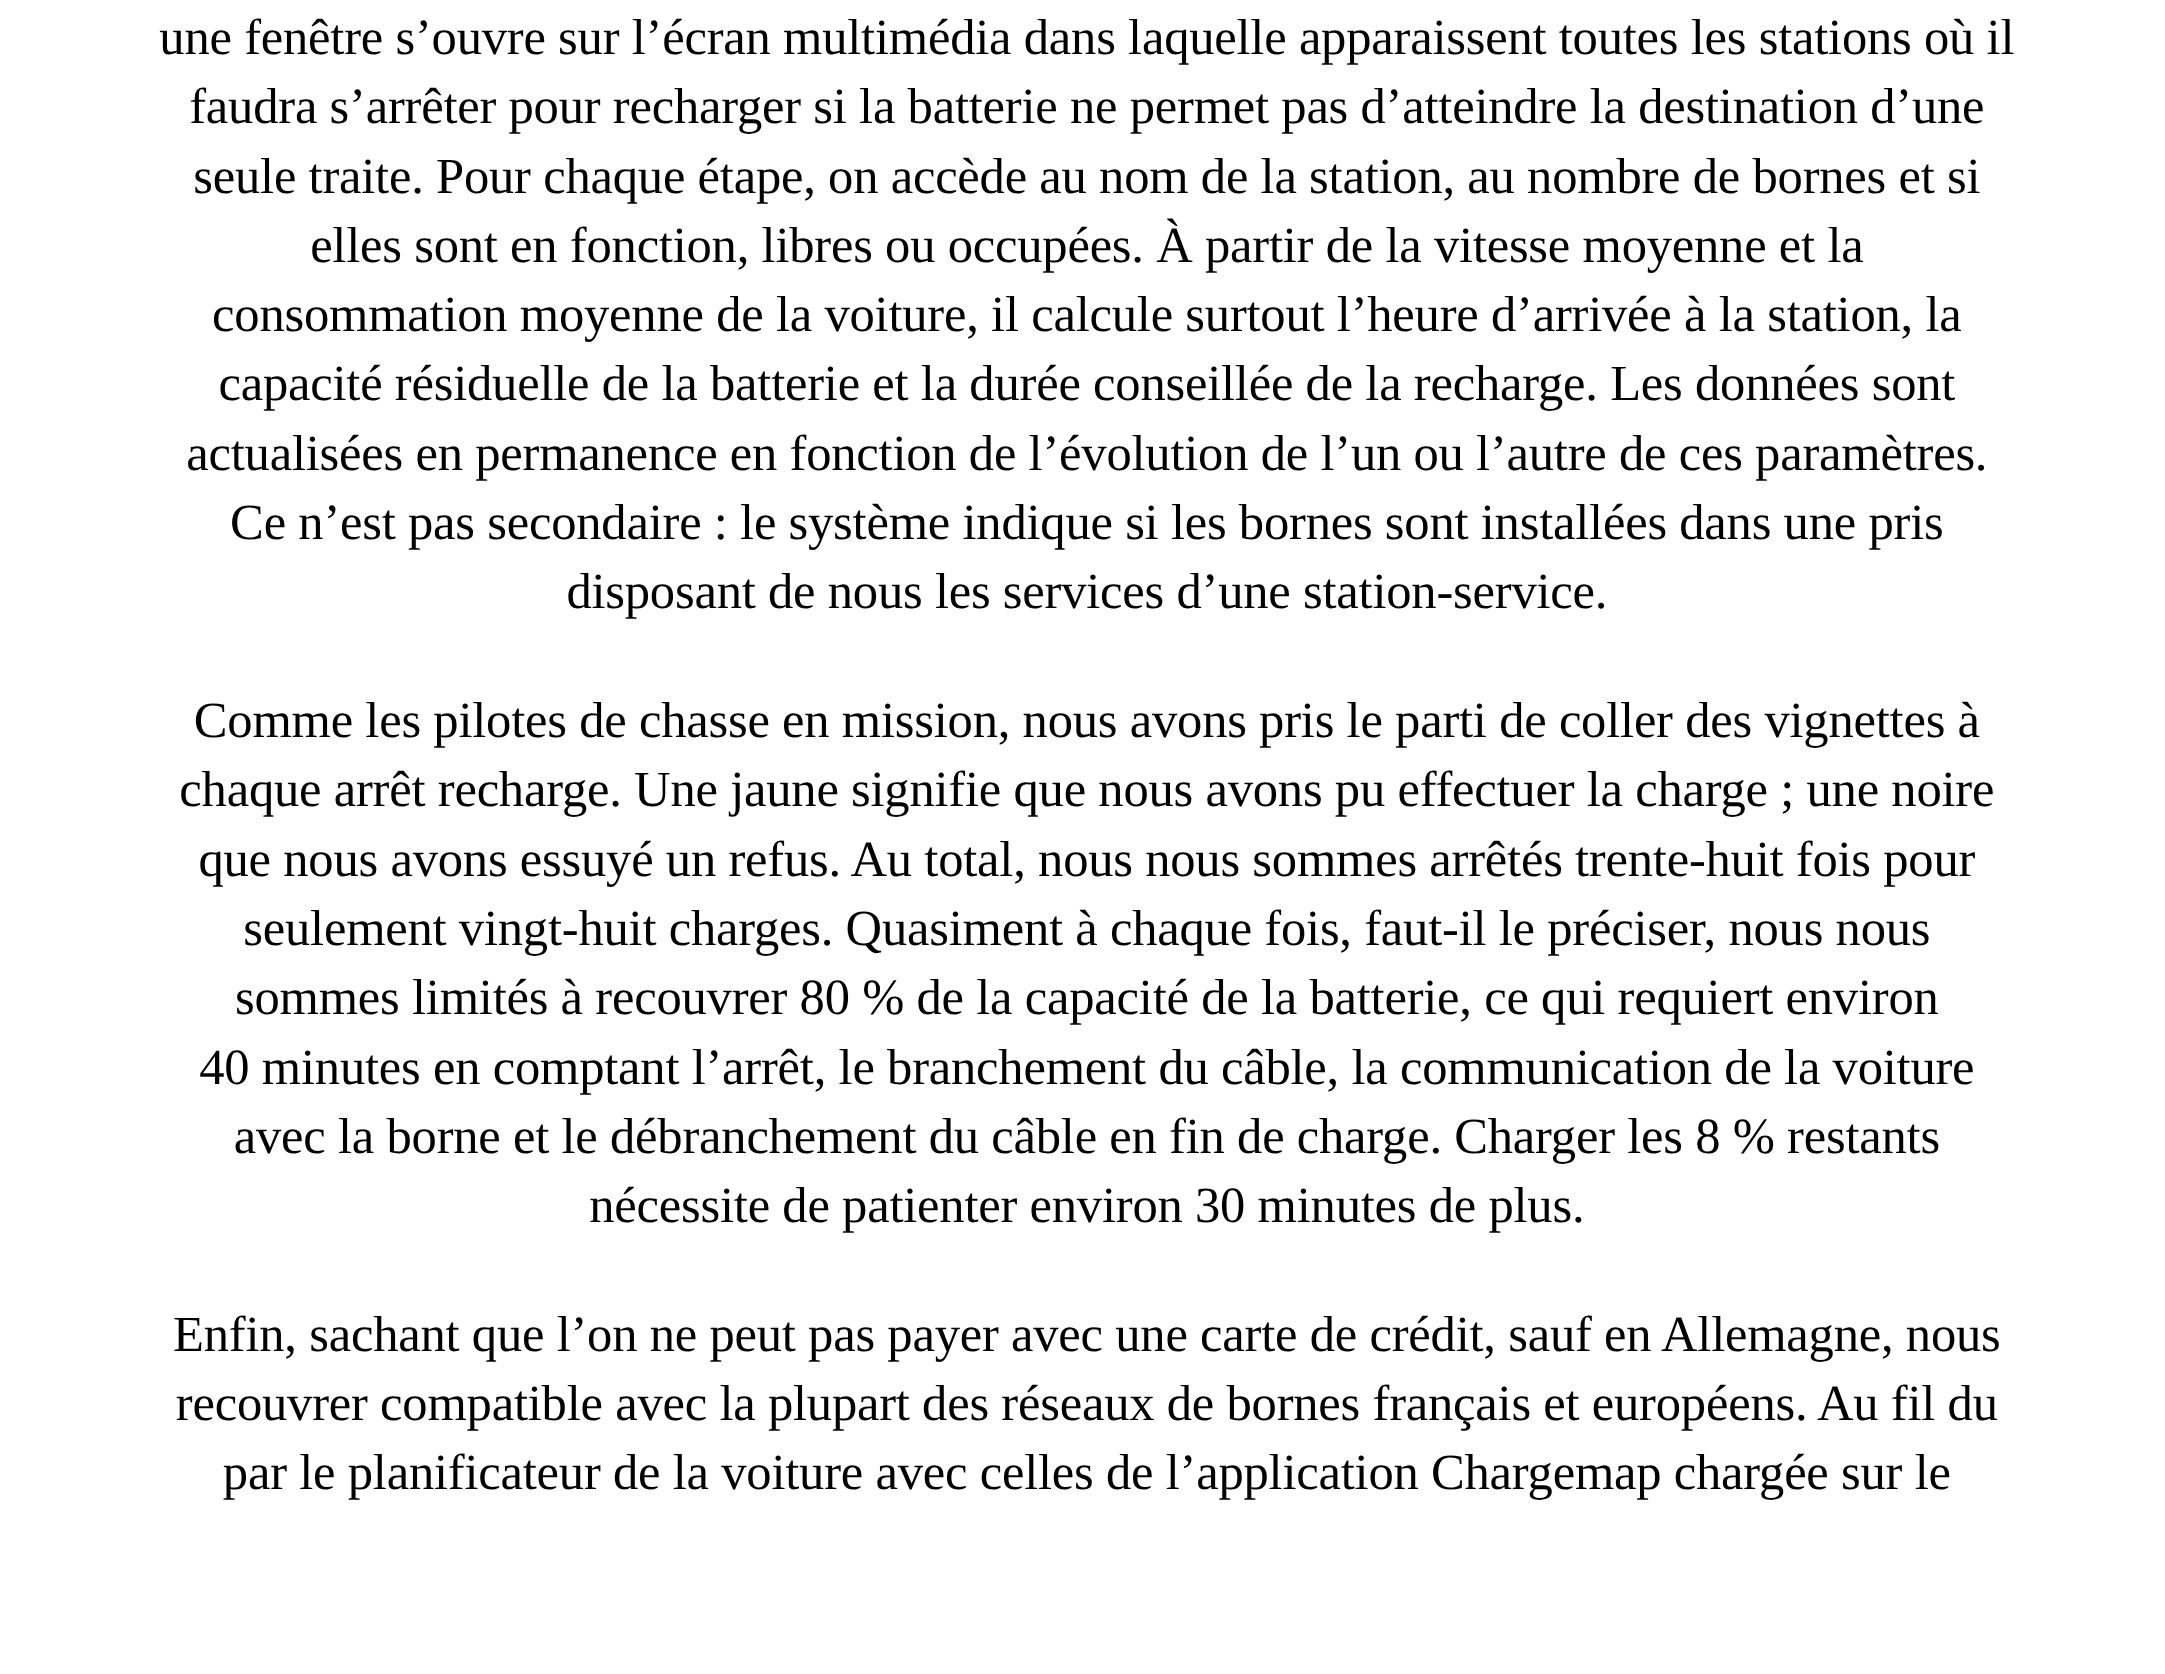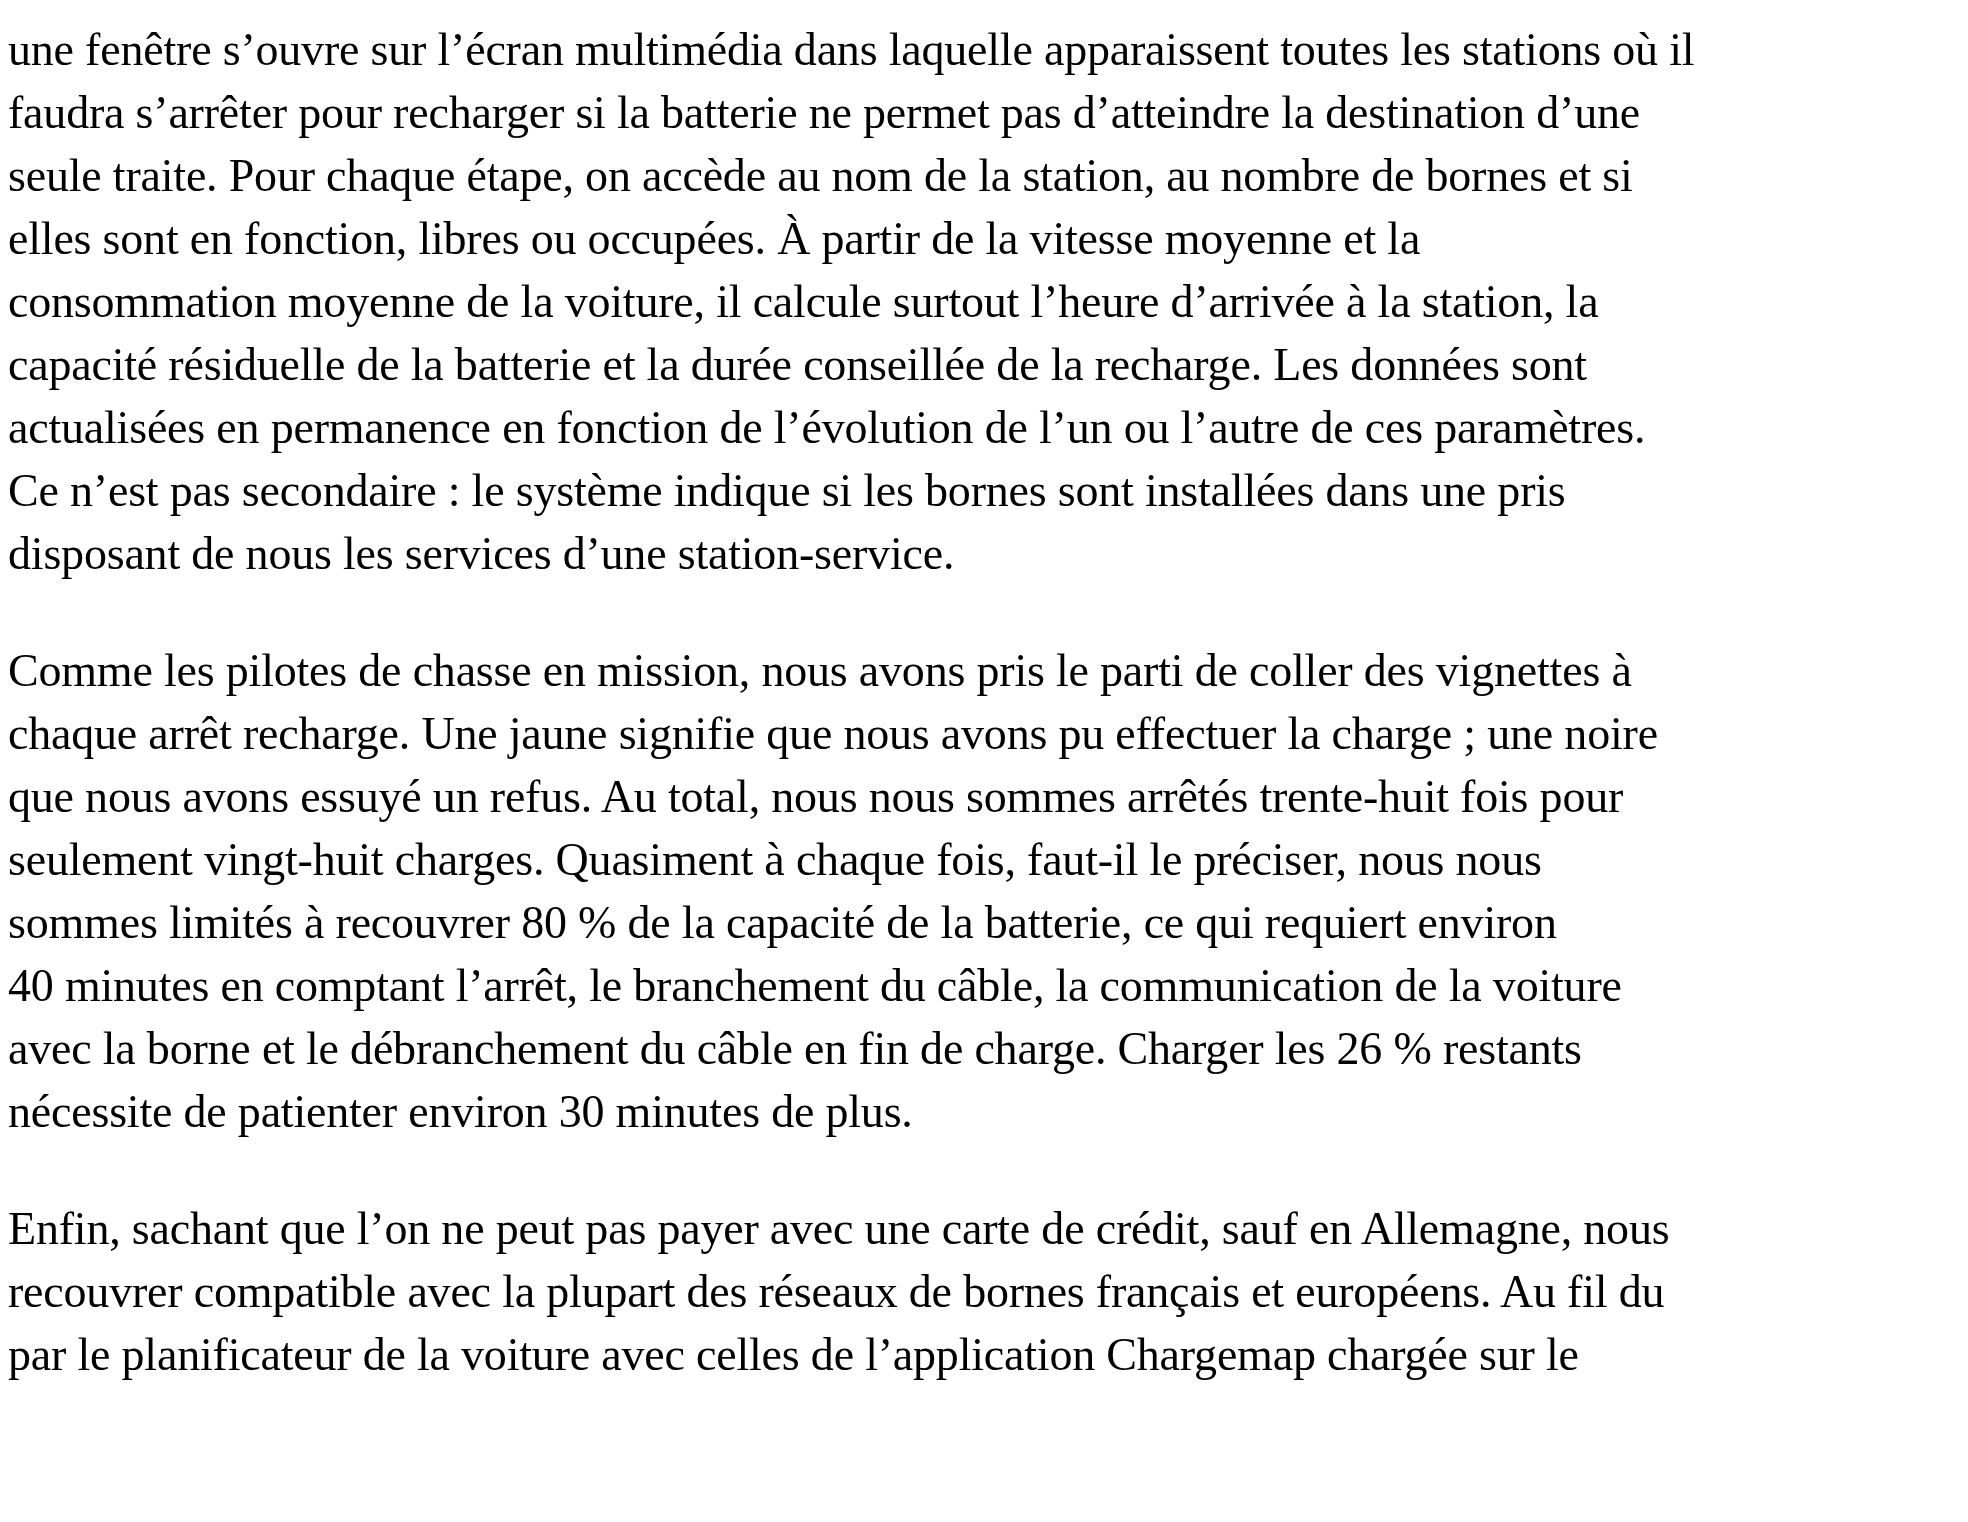--- a/index.html
+++ b/index.html
@@ -9,22 +9,23 @@
     width: 1968px;
     overflow-x: hidden;
   }
   .article {
     color: #000000;
     font-family: "Liberation Serif", serif;
     padding: 2px 0 0 8px;
     width: 1960px;
   }
   .para {
-    margin: 16px 0 54px 0;
+    margin: 0 0 54px 0;
     padding: 0;
+    text-align: center;
   }
   .para:last-child {
     margin-bottom: 0;
   }
   .line {
     display: block;
     white-space: pre;
     font-size: 46px;
     line-height: 63px;
     letter-spacing: -0.2px;
@@ -47,21 +48,21 @@
     <span class="line">disposant de nous les services d’une station-service.</span>
   </p>
 
   <p class="para">
     <span class="line">Comme les pilotes de chasse en mission, nous avons pris le parti de coller des vignettes à</span>
     <span class="line">chaque arrêt recharge. Une jaune signifie que nous avons pu effectuer la charge ; une noire</span>
     <span class="line">que nous avons essuyé un refus. Au total, nous nous sommes arrêtés trente-huit fois pour</span>
     <span class="line">seulement vingt-huit charges. Quasiment à chaque fois, faut-il le préciser, nous nous</span>
     <span class="line">sommes limités à recouvrer 80 % de la capacité de la batterie, ce qui requiert environ</span>
     <span class="line">40 minutes en comptant l’arrêt, le branchement du câble, la communication de la voiture</span>
-    <span class="line">avec la borne et le débranchement du câble en fin de charge. Charger les 26 % restants</span>
+    <span class="line">avec la borne et le débranchement du câble en fin de charge. Charger les 8 % restants</span>
     <span class="line">nécessite de patienter environ 30 minutes de plus.</span>
   </p>
 
   <p class="para">
     <span class="line">Enfin, sachant que l’on ne peut pas payer avec une carte de crédit, sauf en Allemagne, nous</span>
     <span class="line">recouvrer compatible avec la plupart des réseaux de bornes français et européens. Au fil du</span>
     <span class="line">par le planificateur de la voiture avec celles de l’application Chargemap chargée sur le</span>
   </p>
 
 </main>

